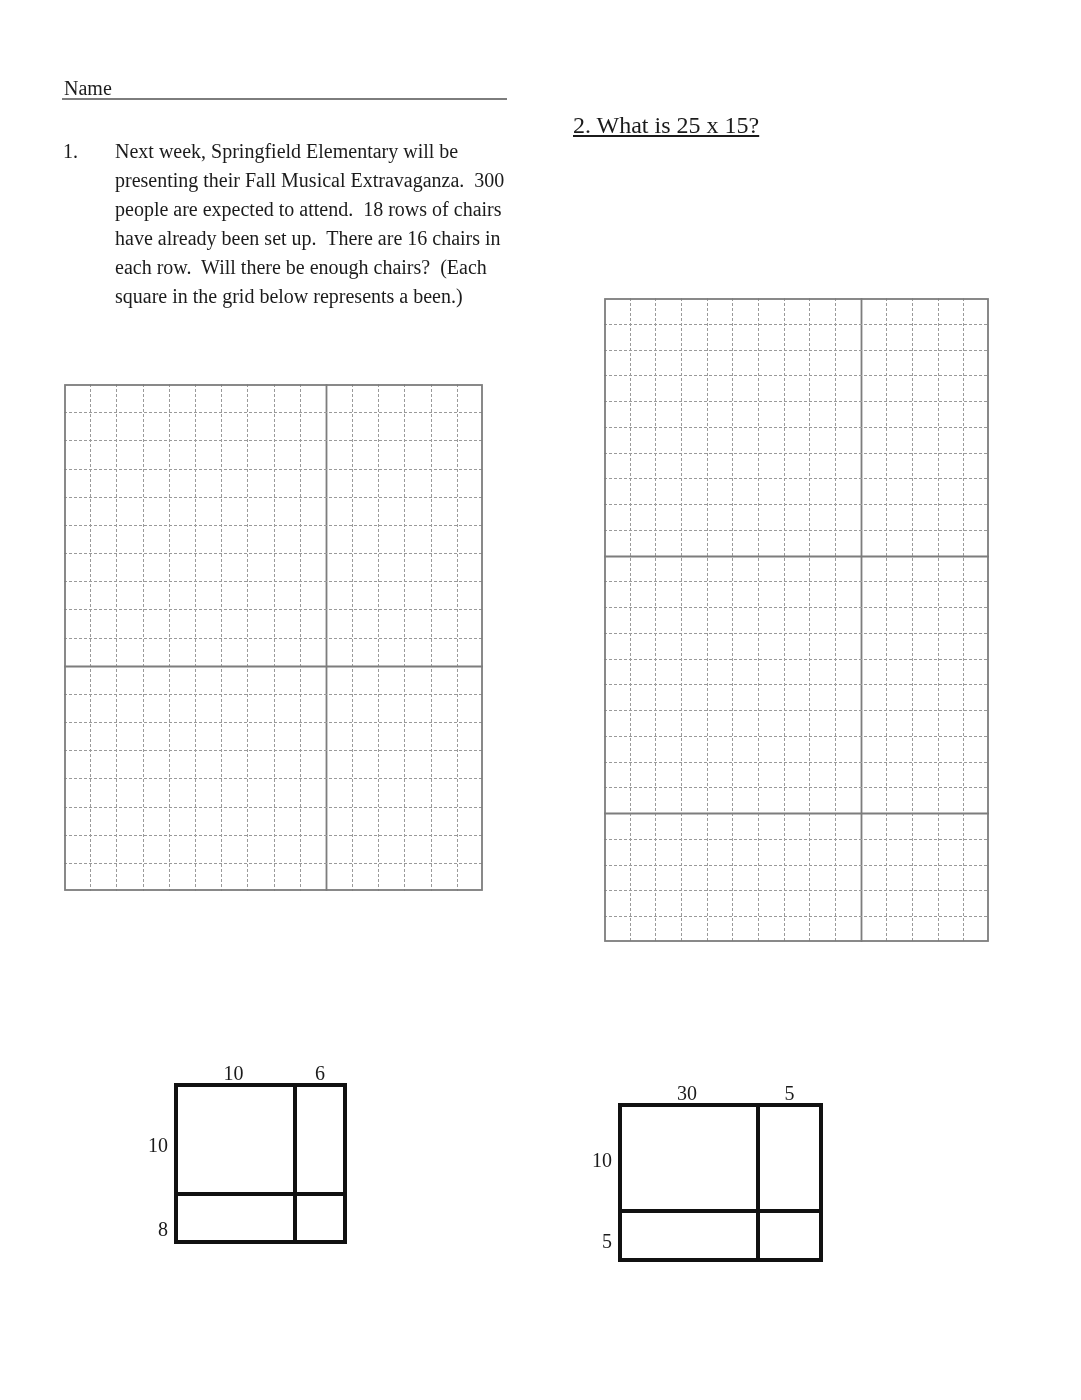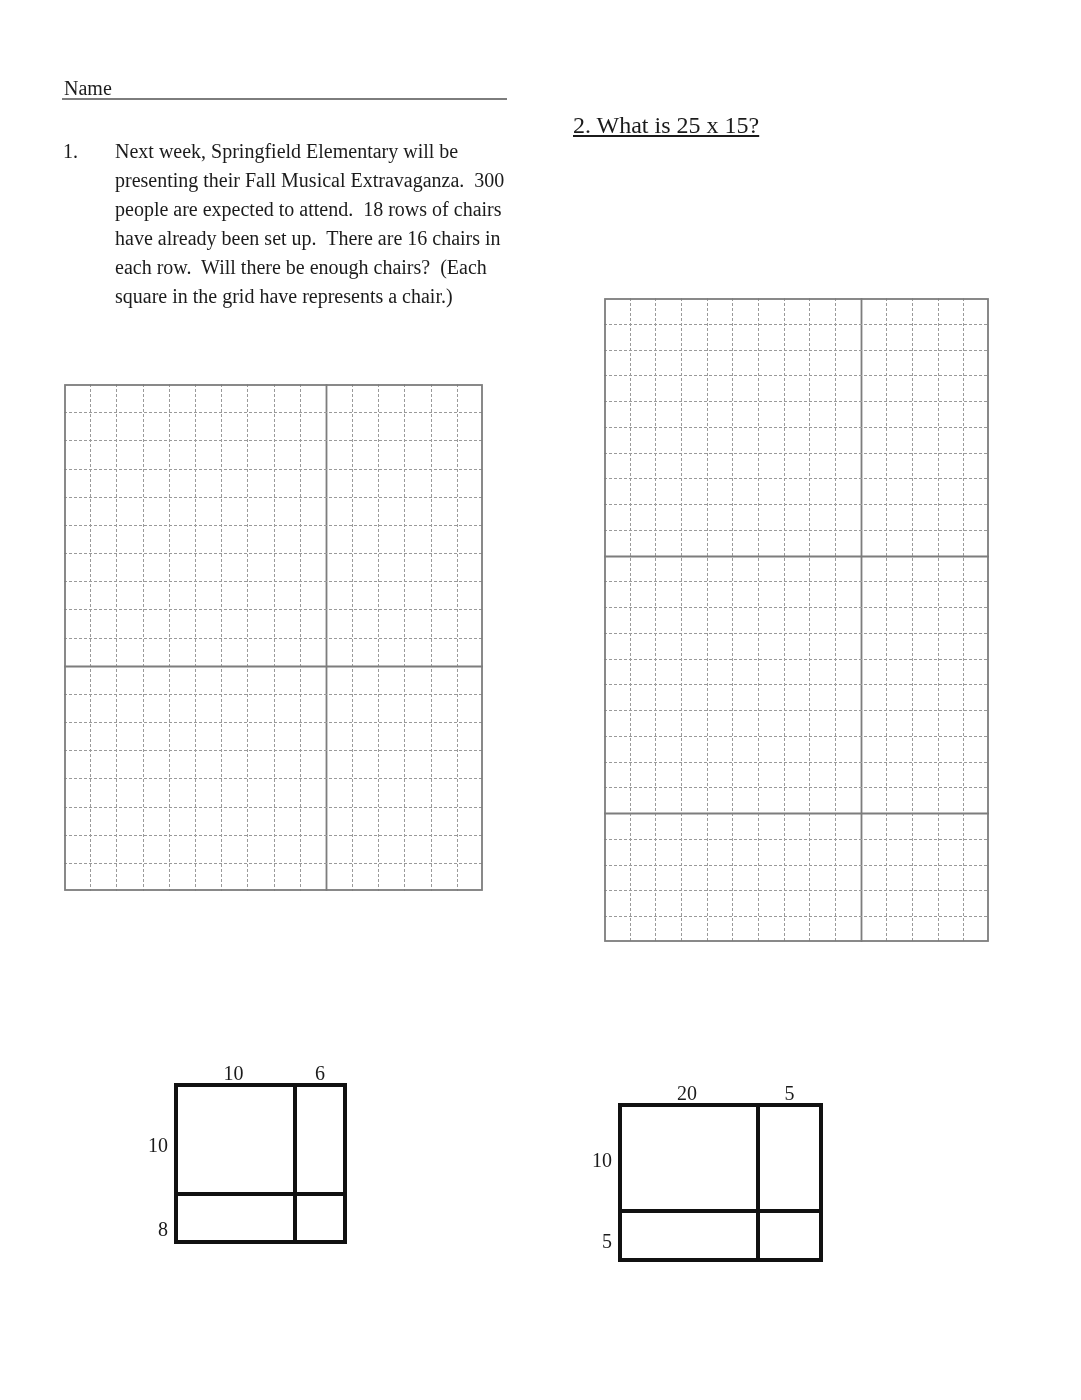--- a/index.html
+++ b/index.html
@@ -88,21 +88,21 @@
 <div class="abs name-label pre">Name</div>
 <div class="abs name-underline"></div>
 
 <div class="abs p1-number pre">1.</div>
 <div class="abs p1-lines">
     <div>Next week, Springfield Elementary will be</div>
     <div>presenting their Fall Musical Extravaganza.  300</div>
     <div>people are expected to attend.  18 rows of chairs</div>
     <div>have already been set up.  There are 16 chairs in</div>
     <div>each row.  Will there be enough chairs?  (Each</div>
-    <div>square in the grid have represents a chair.)</div>
+    <div>square in the grid below represents a been.)</div>
   </div>
 
 <div class="abs p2-heading pre">2. What is 25 x 15?</div>
 
 <div class="grid-box grid1">
     <svg width="419" height="507">
       <line x1="26.5" y1="0" x2="26.5" y2="507" stroke="#9a9a9a" stroke-width="1" stroke-dasharray="3 2"></line>
       <line x1="52.5" y1="0" x2="52.5" y2="507" stroke="#9a9a9a" stroke-width="1" stroke-dasharray="3 2"></line>
       <line x1="79.5" y1="0" x2="79.5" y2="507" stroke="#9a9a9a" stroke-width="1" stroke-dasharray="3 2"></line>
       <line x1="105.5" y1="0" x2="105.5" y2="507" stroke="#9a9a9a" stroke-width="1" stroke-dasharray="3 2"></line>
@@ -188,16 +188,16 @@
 </div>
 <div class="am-label am1-top1 pre">10</div>
 <div class="am-label am1-top2 pre">6</div>
 <div class="am-label side am1-side1 pre">10</div>
 <div class="am-label side am1-side2 pre">8</div>
 
 <div class="area-model am2">
   <div class="am-vline"></div>
   <div class="am-hline"></div>
 </div>
-<div class="am-label am2-top1 pre">20</div>
+<div class="am-label am2-top1 pre">30</div>
 <div class="am-label am2-top2 pre">5</div>
 <div class="am-label side am2-side1 pre">10</div>
 <div class="am-label side am2-side2 pre">5</div>
 
 </body></html>

